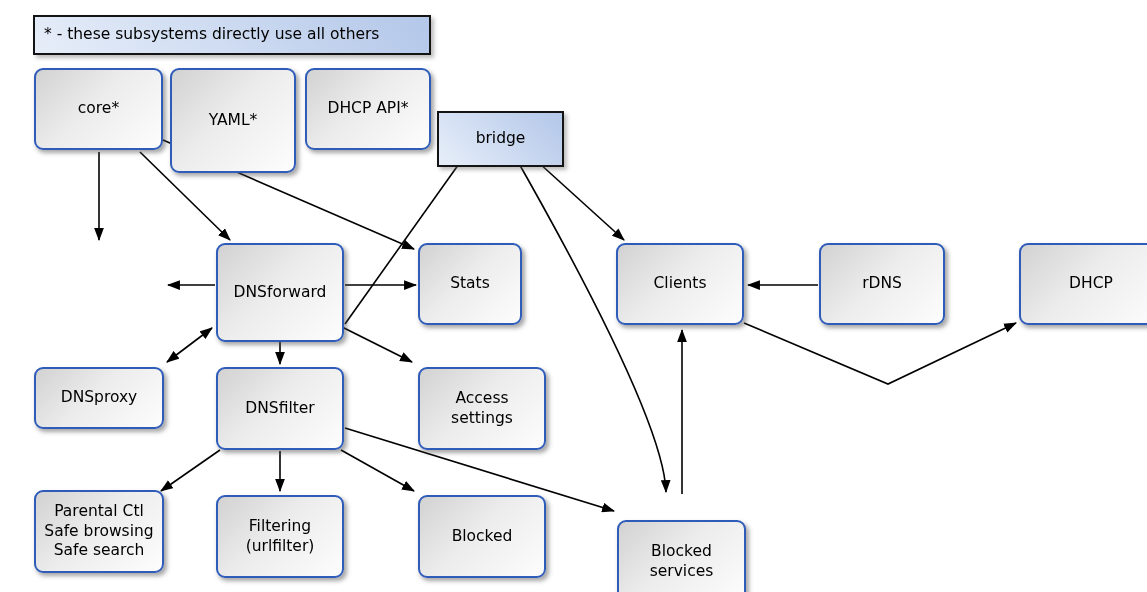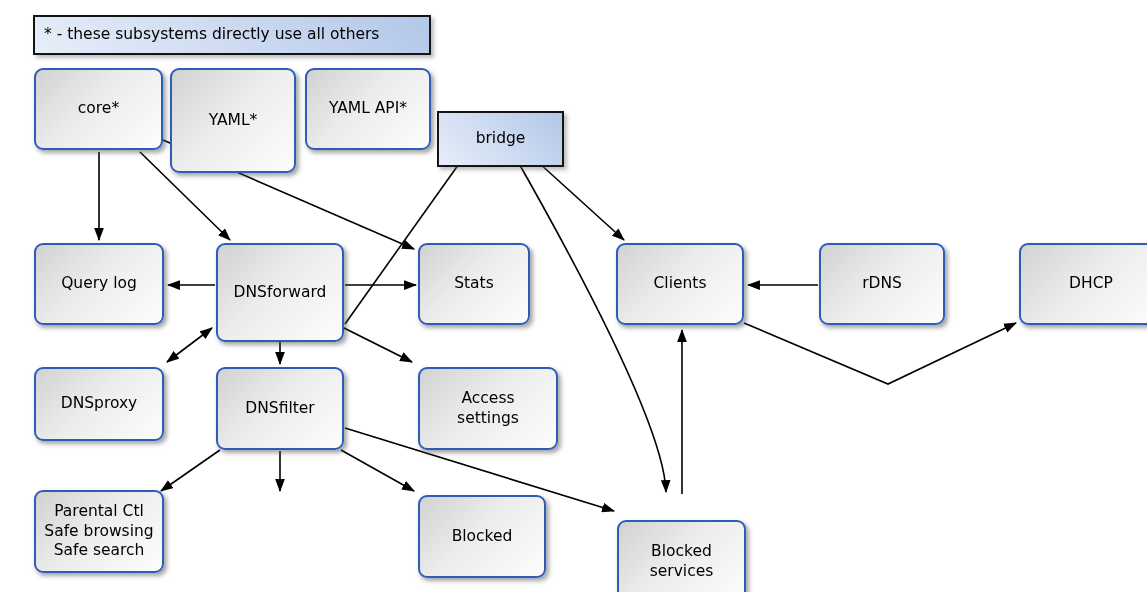--- a/index.html
+++ b/index.html
@@ -58,36 +58,37 @@
       <path d="M264,451 L264,491" marker-end="url(#arw)"></path>
       <path d="M325,450 L398,491" marker-end="url(#arw)"></path>
       <path d="M329,428 L598,511" marker-end="url(#arw)"></path>
     </g>
   </svg>
 
   <div class="node flat legend" style="left:17px;top:15px;width:398px;height:40px">* - these subsystems directly use all others</div>
 
   <div class="node round" style="left:18px;top:68px;width:129px;height:82px">core*</div>
   <div class="node round" style="left:154px;top:68px;width:126px;height:105px">YAML*</div>
-  <div class="node round" style="left:289px;top:68px;width:126px;height:82px">YAML API*</div>
+  <div class="node round" style="left:289px;top:68px;width:126px;height:82px">DHCP API*</div>
 
   <div class="node flat" style="left:421px;top:111px;width:127px;height:56px">bridge</div>
 
-  <div class="node round" style="left:18px;top:243px;width:130px;height:82px">Query log</div>
   <div class="node round" style="left:200px;top:243px;width:128px;height:99px">DNSforward</div>
-  <div class="node round" style="left:402px;top:243px;width:112px;height:82px">Stats</div>
+  <div class="node round" style="left:402px;top:243px;width:104px;height:82px">Stats</div>
   <div class="node round" style="left:600px;top:243px;width:128px;height:82px">Clients</div>
   <div class="node round" style="left:803px;top:243px;width:126px;height:82px">rDNS</div>
   <div class="node round" style="left:1003px;top:243px;width:144px;height:82px">DHCP</div>
 
-  <div class="node round" style="left:18px;top:367px;width:130px;height:74px">DNSproxy</div>
+  <div class="node round" style="left:18px;top:367px;width:130px;height:62px">DNSproxy</div>
   <div class="node round" style="left:200px;top:367px;width:128px;height:83px">DNSfilter</div>
-  <div class="node round" style="left:402px;top:367px;width:140px;height:83px">Access
+  <div class="node round" style="left:402px;top:367px;width:128px;height:83px">Access
 settings</div>
 
   <div class="node round" style="left:18px;top:490px;width:130px;height:83px">Parental Ctl
 Safe browsing
 Safe search</div>
+  <div class="node round" style="left:200px;top:495px;width:128px;height:83px">Filtering
+(urlfilter)</div>
   <div class="node round" style="left:402px;top:495px;width:128px;height:83px">Blocked</div>
   <div class="node round" style="left:601px;top:520px;width:129px;height:83px">Blocked
 services</div>
 
 </div>
 
 </body></html>

